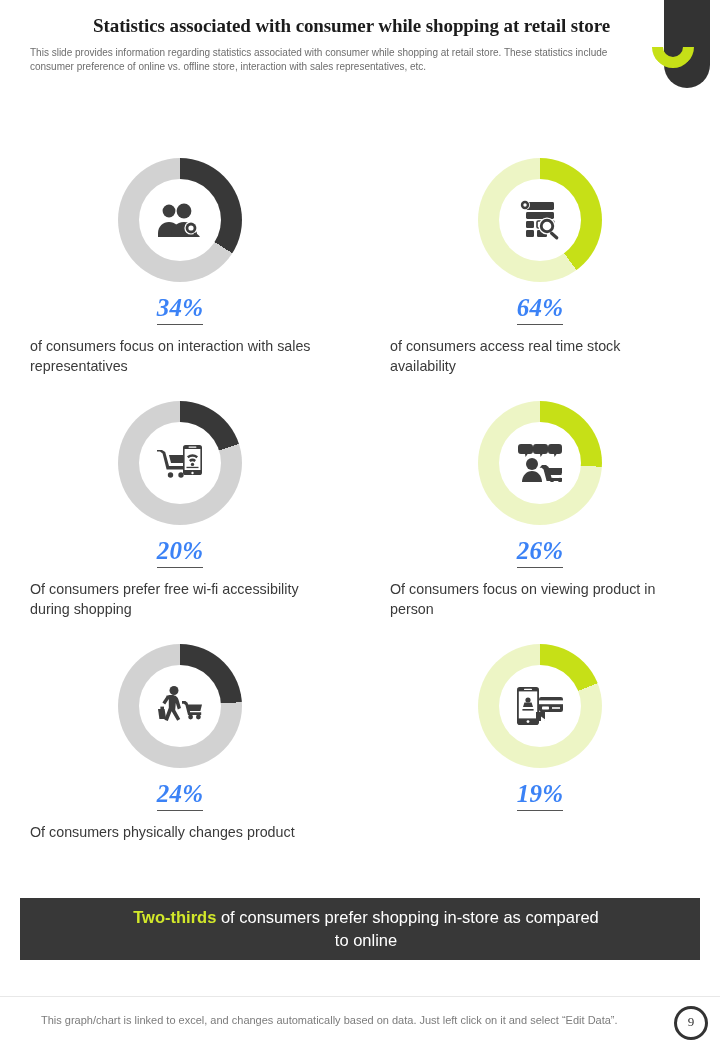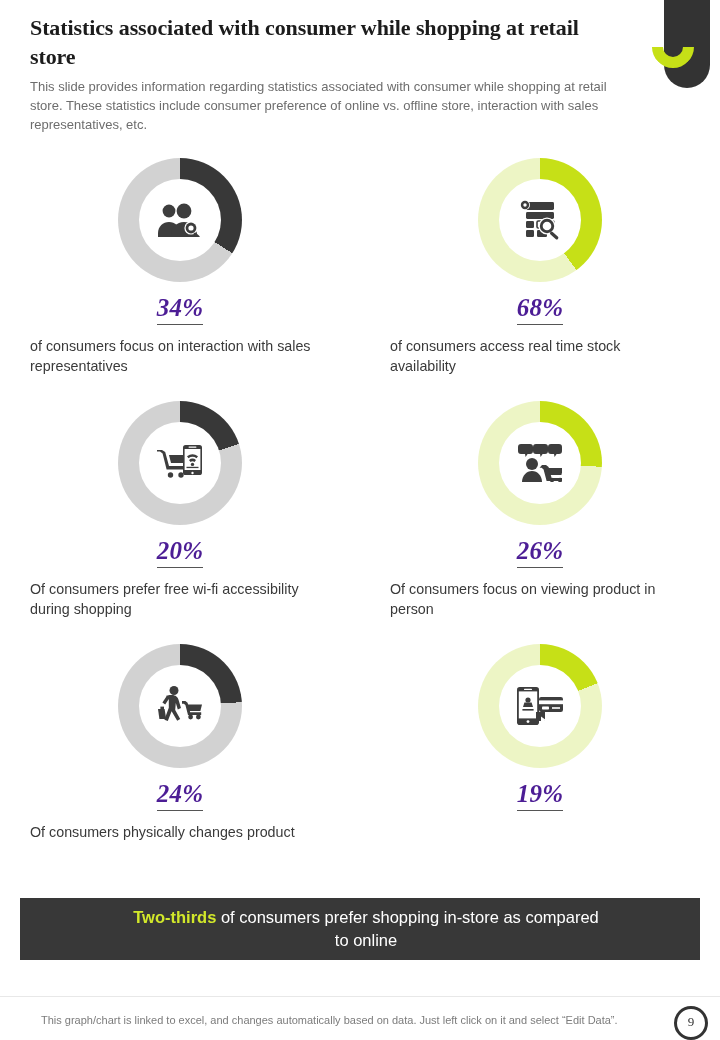--- a/index.html
+++ b/index.html
@@ -33,28 +33,29 @@
     border-right-color:transparent;
     border-radius:50%;
     transform:rotate(-45deg);
   }
 
   
   .header { position:absolute; left:30px; top:14px; width:580px; }
   .title {
     font-family:"Liberation Serif", serif;
     font-weight:bold;
-    font-size:22px;
+    font-size:19px;
     line-height:1.30;
     color:#1c1c1c;
     letter-spacing:-0.1px;
+    text-align:right;
   }
   .subtitle {
     margin-top:7px;
-    font-size:13px;
+    font-size:10px;
     line-height:1.45;
     color:#6d6d6d;
     width:600px;
   }
 
   
   .grid {
     position:absolute;
     left:0; top:158px;
     width:720px;
@@ -88,21 +89,21 @@
   }
   .donut .hole svg { display:block; }
 
   
   .value {
     margin-top:13px;
     font-family:"Liberation Serif", serif;
     font-style:italic;
     font-weight:bold;
     font-size:25px;
-    color:#4c1d95;
+    color:#3b82f6;
     line-height:1;
     padding-bottom:4px;
     border-bottom:1.3px solid #555555;
     letter-spacing:0.3px;
   }
   .label {
     margin-top:11px;
     font-size:14.3px;
     line-height:1.42;
     color:#3a3a3a;
@@ -202,21 +203,21 @@
               <circle cx="5" cy="5" r="4.2"></circle>
     <circle cx="5" cy="5" r="1.7" fill="#fff"></circle>
     <circle cx="27" cy="26" r="8.6" fill="#fff"></circle>
               <circle cx="27" cy="26" r="7.2"></circle>
     <circle cx="27" cy="26" r="4.3" fill="#fff"></circle>
     <rect x="31.5" y="31" width="10" height="3.2" rx="1.6" transform="rotate(42 31.5 31)"></rect>
   </svg>
           </span>
       </div>
     </div>
-    <div class="value">68%</div>
+    <div class="value">64%</div>
     <div class="label">of consumers access real time stock availability</div>
   </div>
     <div class="cell">
     <div class="donut" style="background:conic-gradient(#383838 0deg 72deg, #d2d2d2 72deg 360deg)">
       <div class="hole">
         <span class="icon">
             <svg width="46" height="38" viewBox="0 0 46 38" fill="#3d3d3d">
     <path d="M0 6h5l3.2 2 3.8 14h16v3.6H9.6L5.6 9.4 3 7.6H0z"></path>
     <path d="M12 11h15v8H14z"></path>
     <circle cx="13.5" cy="31" r="2.7"></circle>

